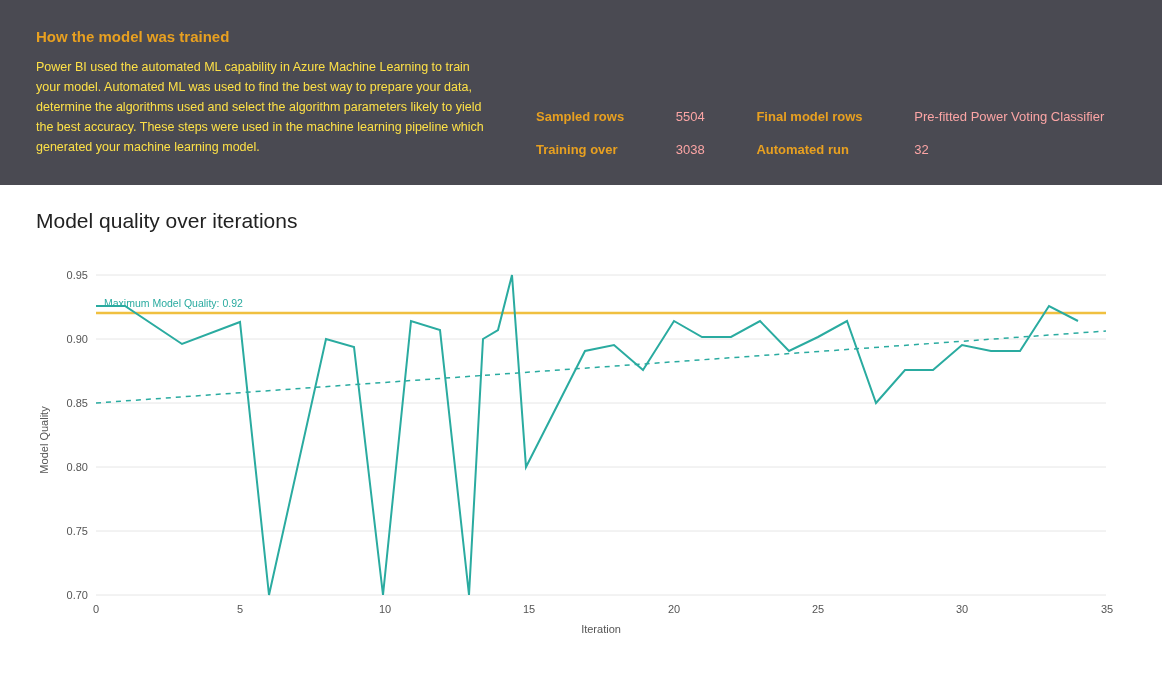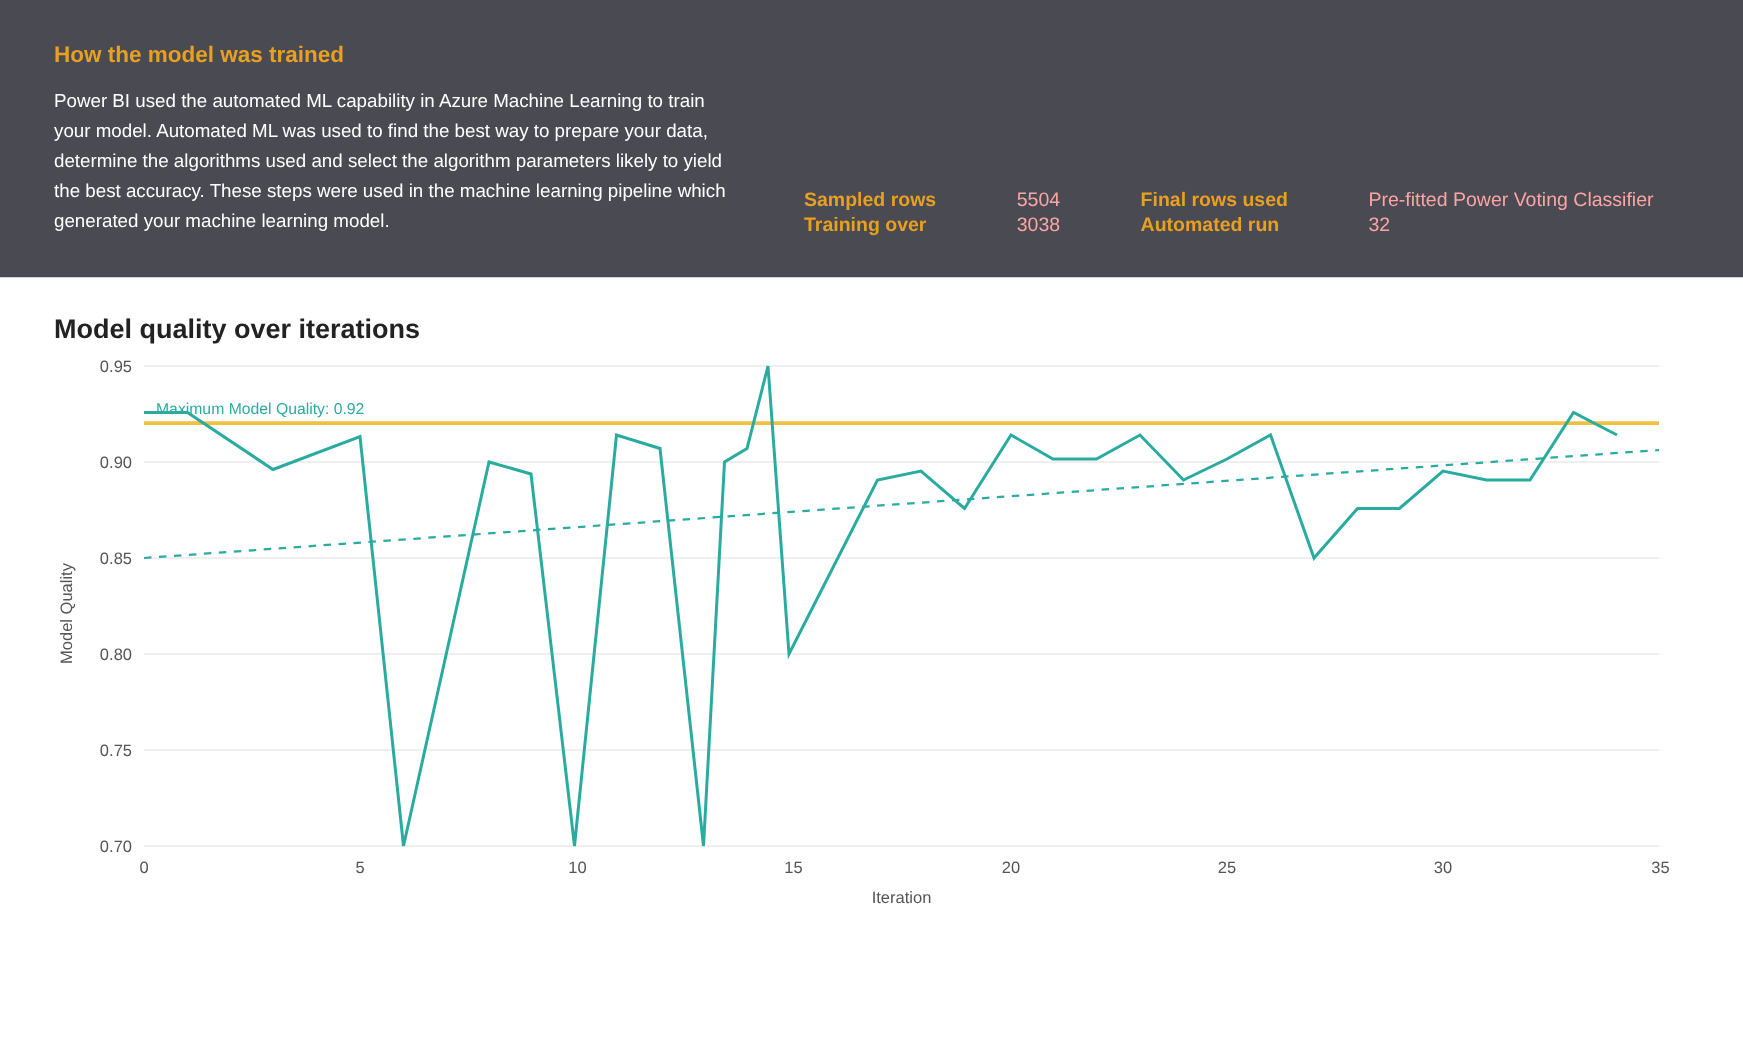--- a/index.html
+++ b/index.html
@@ -15,52 +15,52 @@
     .top-left {
       flex: 0 0 460px;
     }
     .top-left h2 {
       color: #e8a020;
       font-size: 15px;
       font-weight: 700;
       margin-bottom: 12px;
     }
     .top-left p {
-      color: #ffffff;
+      color: #fde047;
       font-size: 12.5px;
       line-height: 1.6;
     }
     .top-right {
       flex: 1;
       display: grid;
       grid-template-columns: auto auto auto auto;
-      gap: 2px 30px;
+      gap: 18px 30px;
       align-items: center;
       padding-top: 10px;
     }
     .stat-label {
       color: #e8a020;
       font-size: 13px;
       font-weight: 700;
     }
     .stat-value {
       color: #fca5a5;
       font-size: 13px;
       font-weight: 400;
     }
 
     .bottom-panel {
       padding: 24px 36px 16px 36px;
       background: #fff;
     }
     .chart-title {
-      font-size: 18px;
+      font-size: 21px;
       color: #222;
-      font-weight: 700;
-      margin-bottom: 4px;
+      font-weight: 400;
+      margin-bottom: 32px;
     }
     .chart-container {
       position: relative;
       width: 1090px;
       height: 380px;
       text-align: right;
     }
     svg.chart {
       width: 100%;
       height: 100%;
@@ -70,21 +70,21 @@
 <body>
 
 <div class="top-panel">
   <div class="top-left">
     <h2>How the model was trained</h2>
     <p>Power BI used the automated ML capability in Azure Machine Learning to train your model. Automated ML was used to find the best way to prepare your data, determine the algorithms used and select the algorithm parameters likely to yield the best accuracy. These steps were used in the machine learning pipeline which generated your machine learning model.</p>
   </div>
   <div class="top-right">
     <span class="stat-label">Sampled rows</span>
     <span class="stat-value">5504</span>
-    <span class="stat-label">Final rows used</span>
+    <span class="stat-label">Final model rows</span>
     <span class="stat-value">Pre-fitted Power Voting Classifier</span>
 
     <span class="stat-label">Training over</span>
     <span class="stat-value">3038</span>
     <span class="stat-label">Automated run</span>
     <span class="stat-value">32</span>
   </div>
 </div>
 
 <div class="bottom-panel">

